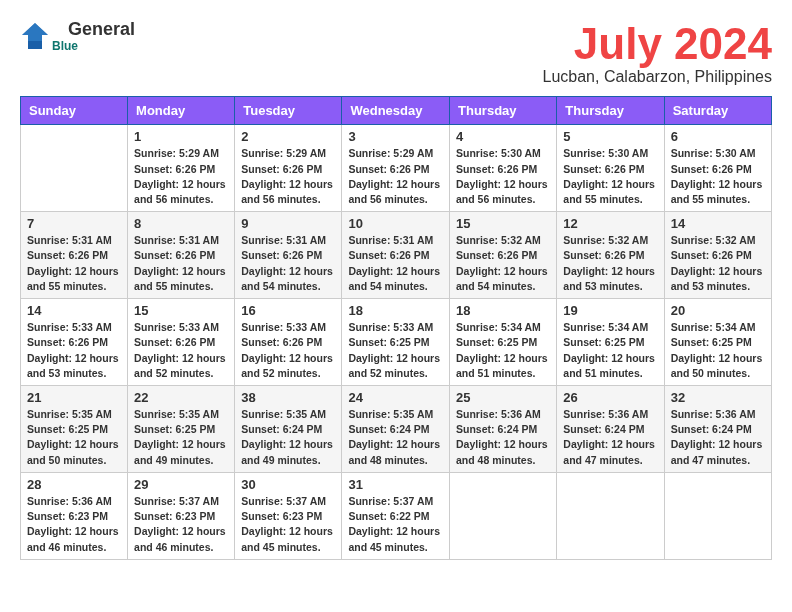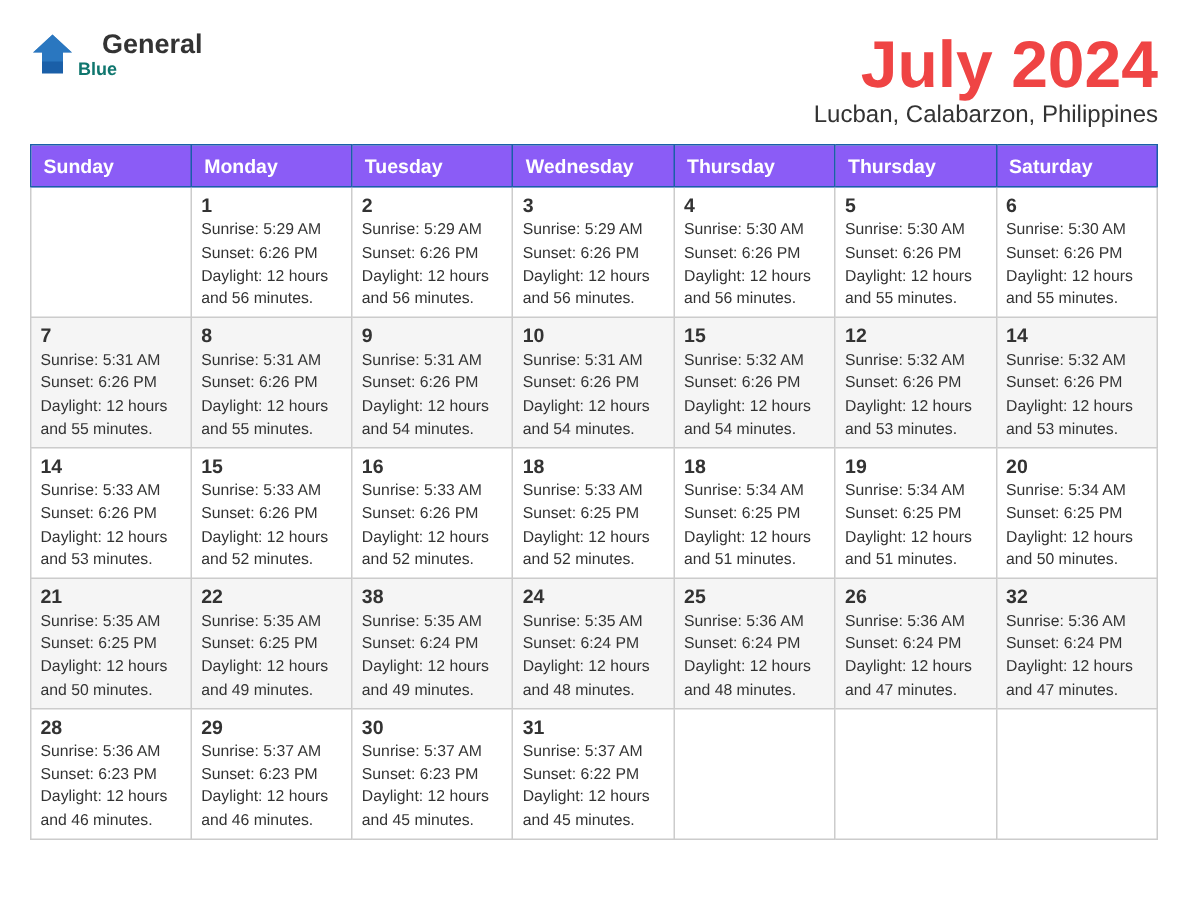--- a/index.html
+++ b/index.html
@@ -83,20 +83,21 @@
       background-color: #fff;
     }
     .day-number {
       font-size: 13px;
       font-weight: bold;
       display: block;
       margin-bottom: 2px;
     }
     .cell-content {
       line-height: 1.45;
+      font-weight: bold;
     }
     .empty-cell {
       background: #fff !important;
     }
   </style>
 </head>
 <body>
 
 <div class="header">
   <div class="logo">

